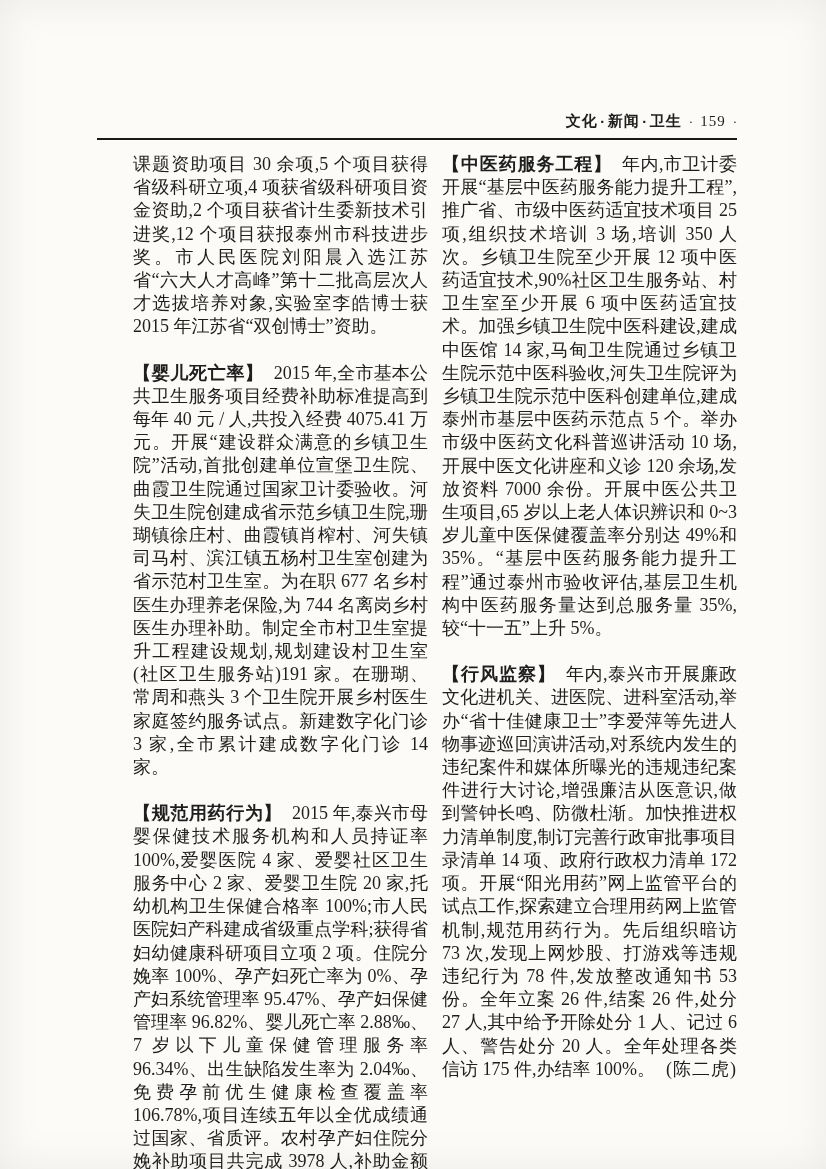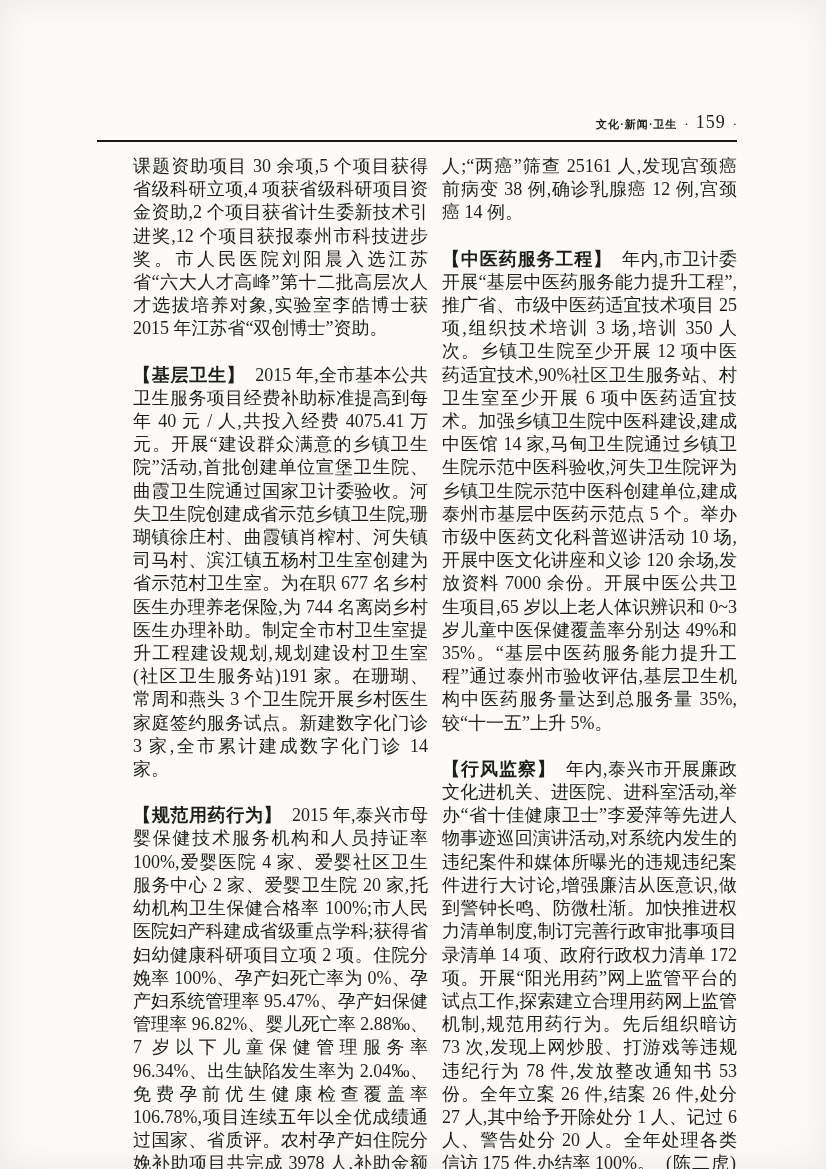--- a/index.html
+++ b/index.html
@@ -18,27 +18,27 @@
   .page-header {
     display:flex;
     justify-content:flex-end;
     align-items:baseline;
     gap:7px;
     font-size:15px;
     margin:0 0 7px 0;
     white-space:nowrap;
   }
   .header-title {
-    font-family:Liberation Serif, serif;
+    font-family:Liberation Mono, monospace;
     font-weight:bold;
     letter-spacing:1px;
-    font-size:11px;
+    font-size:15px;
   }
   .header-dot { font-size:13px; color:#222; }
-  .header-page { font-size:18px; letter-spacing:1px; }
+  .header-page { font-size:15px; letter-spacing:1px; }
   .rule {
     height:2px;
     background:#1a1a1a;
     margin:0 0 13px 0;
   }
   .columns {
     display:flex;
     gap:14px;
     font-size:18px;
     line-height:23.2px;
@@ -73,31 +73,28 @@
 
   <div class="rule"></div>
 
   <div class="columns">
 
     <div class="col">
       <p>
         <span>课题资助项目 30 余项,5 个项目获得省级科研立项,4 项获省级科研项目资金资助,2 个项目获省计生委新技术引进奖,12 个项目获报泰州市科技进步奖。市人民医院刘阳晨入选江苏省“六大人才高峰”第十二批高层次人才选拔培养对象,实验室李皓博士获 2015 年江苏省“双创博士”资助。</span>
       </p>
       <p>
-        <span class="entry-title">【基层卫生】</span><span>2015 年,全市基本公共卫生服务项目经费补助标准提高到每年 40 元 / 人,共投入经费 4075.41 万元。开展“建设群众满意的乡镇卫生院”活动,首批创建单位宣堡卫生院、曲霞卫生院通过国家卫计委验收。河失卫生院创建成省示范乡镇卫生院,珊瑚镇徐庄村、曲霞镇肖榨村、河失镇司马村、滨江镇五杨村卫生室创建为省示范村卫生室。为在职 677 名乡村医生办理养老保险,为 744 名离岗乡村医生办理补助。制定全市村卫生室提升工程建设规划,规划建设村卫生室(社区卫生服务站)191 家。在珊瑚、常周和燕头 3 个卫生院开展乡村医生家庭签约服务试点。新建数字化门诊 3 家,全市累计建成数字化门诊 14 家。</span>
+        <span class="entry-title">【婴儿死亡率】</span><span>2015 年,全市基本公共卫生服务项目经费补助标准提高到每年 40 元 / 人,共投入经费 4075.41 万元。开展“建设群众满意的乡镇卫生院”活动,首批创建单位宣堡卫生院、曲霞卫生院通过国家卫计委验收。河失卫生院创建成省示范乡镇卫生院,珊瑚镇徐庄村、曲霞镇肖榨村、河失镇司马村、滨江镇五杨村卫生室创建为省示范村卫生室。为在职 677 名乡村医生办理养老保险,为 744 名离岗乡村医生办理补助。制定全市村卫生室提升工程建设规划,规划建设村卫生室(社区卫生服务站)191 家。在珊瑚、常周和燕头 3 个卫生院开展乡村医生家庭签约服务试点。新建数字化门诊 3 家,全市累计建成数字化门诊 14 家。</span>
       </p>
       <p>
         <span class="entry-title">【规范用药行为】</span><span>2015 年,泰兴市母婴保健技术服务机构和人员持证率 100%,爱婴医院 4 家、爱婴社区卫生服务中心 2 家、爱婴卫生院 20 家,托幼机构卫生保健合格率 100%;市人民医院妇产科建成省级重点学科;获得省妇幼健康科研项目立项 2 项。住院分娩率 100%、孕产妇死亡率为 0%、孕产妇系统管理率 95.47%、孕产妇保健管理率 96.82%、婴儿死亡率 2.88‰、7 岁以下儿童保健管理服务率 96.34%、出生缺陷发生率为 2.04‰、免费孕前优生健康检查覆盖率 106.78%,项目连续五年以全优成绩通过国家、省质评。农村孕产妇住院分娩补助项目共完成 3978 人,补助金额 582.88 万元;农村妇女补服叶酸完成 5789</span>
       </p>
     </div>
 
     <div class="col">
-      <p>
-        <span>人;“两癌”筛查 25161 人,发现宫颈癌前病变 38 例,确诊乳腺癌 12 例,宫颈癌 14 例。</span>
-      </p>
       <p>
         <span class="entry-title">【中医药服务工程】</span><span>年内,市卫计委开展“基层中医药服务能力提升工程”,推广省、市级中医药适宜技术项目 25 项,组织技术培训 3 场,培训 350 人次。乡镇卫生院至少开展 12 项中医药适宜技术,90%社区卫生服务站、村卫生室至少开展 6 项中医药适宜技术。加强乡镇卫生院中医科建设,建成中医馆 14 家,马甸卫生院通过乡镇卫生院示范中医科验收,河失卫生院评为乡镇卫生院示范中医科创建单位,建成泰州市基层中医药示范点 5 个。举办市级中医药文化科普巡讲活动 10 场,开展中医文化讲座和义诊 120 余场,发放资料 7000 余份。开展中医公共卫生项目,65 岁以上老人体识辨识和 0~3 岁儿童中医保健覆盖率分别达 49%和 35%。“基层中医药服务能力提升工程”通过泰州市验收评估,基层卫生机构中医药服务量达到总服务量 35%,较“十一五”上升 5%。</span>
       </p>
       <p>
         <span class="entry-title">【行风监察】</span><span>年内,泰兴市开展廉政文化进机关、进医院、进科室活动,举办“省十佳健康卫士”李爱萍等先进人物事迹巡回演讲活动,对系统内发生的违纪案件和媒体所曝光的违规违纪案件进行大讨论,增强廉洁从医意识,做到警钟长鸣、防微杜渐。加快推进权力清单制度,制订完善行政审批事项目录清单 14 项、政府行政权力清单 172 项。开展“阳光用药”网上监管平台的试点工作,探索建立合理用药网上监管机制,规范用药行为。先后组织暗访 73 次,发现上网炒股、打游戏等违规违纪行为 78 件,发放整改通知书 53 份。全年立案 26 件,结案 26 件,处分 27 人,其中给予开除处分 1 人、记过 6 人、警告处分 20 人。全年处理各类信访 175 件,办结率 100%。</span><span class="signature">(陈二虎)</span>
       </p>
     </div>
 
   </div>
 </div>

